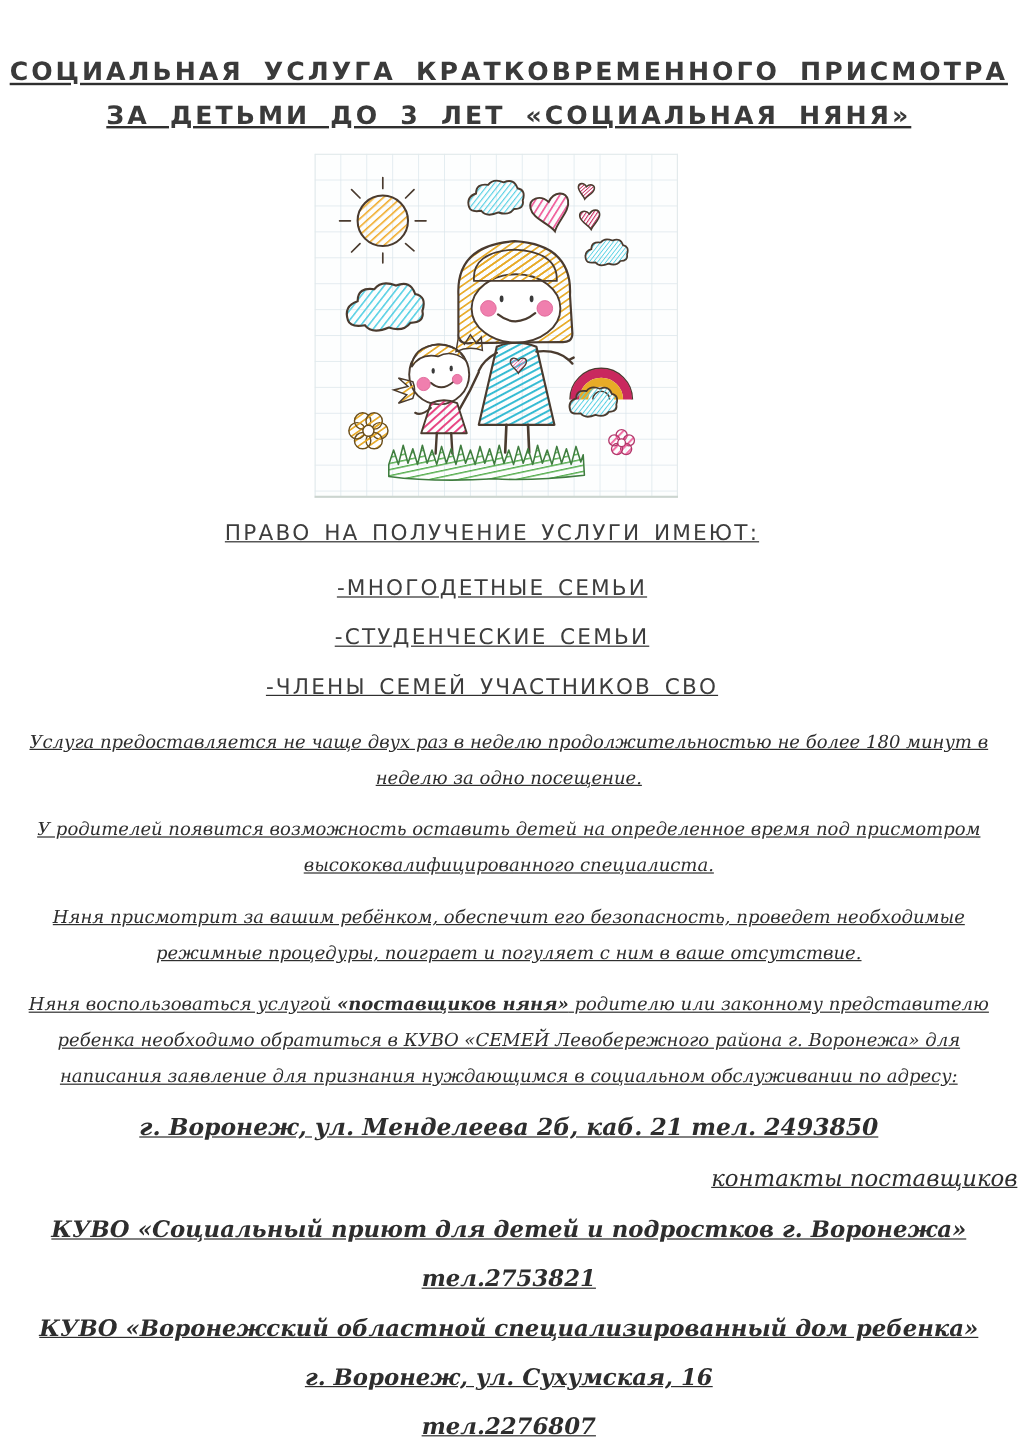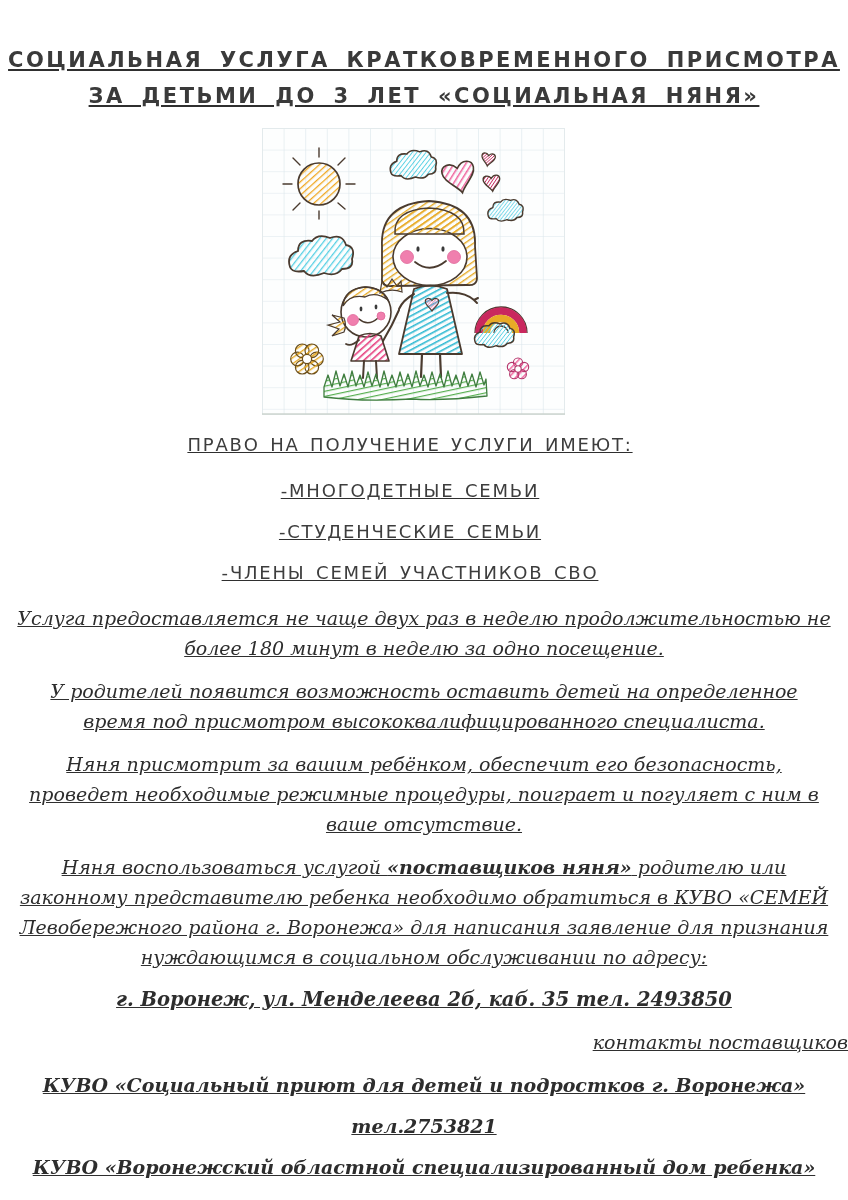--- a/index.html
+++ b/index.html
@@ -19,21 +19,21 @@
   .figure-wrap{display:flex;justify-content:center;margin-top:14px;transform:translateX(-11px);}
 
   .eligibility{
     margin-top:19px;text-align:center;position:relative;left:-14px;
     font-size:18px;letter-spacing:1.8px;word-spacing:3px;color:#3d3d3d;
   }
   .eligibility .heading{margin:0 0 24px;line-height:22px;}
   .eligibility .item{margin:0 0 19px;line-height:22px;}
 
   .script{font-family:"DejaVu Serif",serif;font-style:italic;text-align:center;color:#2d2d2d;}
-  .paragraphs{margin-top:17px;padding:0 16px;font-size:19px;}
+  .paragraphs{margin-top:17px;padding:0 16px;font-size:15px;}
   .paragraphs p{margin:0 0 13px;line-height:30px;}
   .paragraphs .hl{font-weight:bold;}
 
   .address{font-weight:bold;margin:5px 0 0;line-height:30px;font-size:19.5px;padding:0 16px;}
   .contacts-label{margin:12px 0 0;line-height:30px;font-size:19px;text-align:right;}
   .providers{margin-top:12px;font-weight:bold;font-size:19px;}
   .providers p{margin:16px;line-height:25px;}
 </style>
 </head>
 <body>
@@ -174,21 +174,21 @@
     <p class="item">-ЧЛЕНЫ СЕМЕЙ УЧАСТНИКОВ СВО</p>
   </div>
 
   <div class="paragraphs script">
     <p>Услуга предоставляется не чаще двух раз в неделю продолжительностью не более 180 минут в неделю за одно посещение.</p>
     <p>У родителей появится возможность оставить детей на определенное время под присмотром высококвалифицированного специалиста.</p>
     <p>Няня присмотрит за вашим ребёнком, обеспечит его безопасность, проведет необходимые режимные процедуры, поиграет и погуляет с ним в ваше отсутствие.</p>
     <p><span>Няня воспользоваться  услугой  </span><span class="hl">«поставщиков няня»</span><span> родителю или законному представителю ребенка необходимо обратиться в КУВО «СЕМЕЙ Левобережного района г. Воронежа» для написания заявление для признания нуждающимся в социальном обслуживании по адресу:</span></p>
   </div>
 
-  <p class="address script">г. Воронеж, ул. Менделеева 2б, каб. 35 тел. 2493850</p>
+  <p class="address script">г. Воронеж, ул. Менделеева 2б, каб. 21 тел. 2493850</p>
 
   <p class="contacts-label script">контакты поставщиков</p>
 
   <div class="providers script">
     <p>КУВО «Социальный приют для детей и подростков г. Воронежа»</p>
     <p>тел.2753821</p>
     <p>КУВО «Воронежский областной специализированный дом ребенка»</p>
     <p>г. Воронеж, ул. Сухумская, 16</p>
     <p>тел.2276807</p>
   </div>

